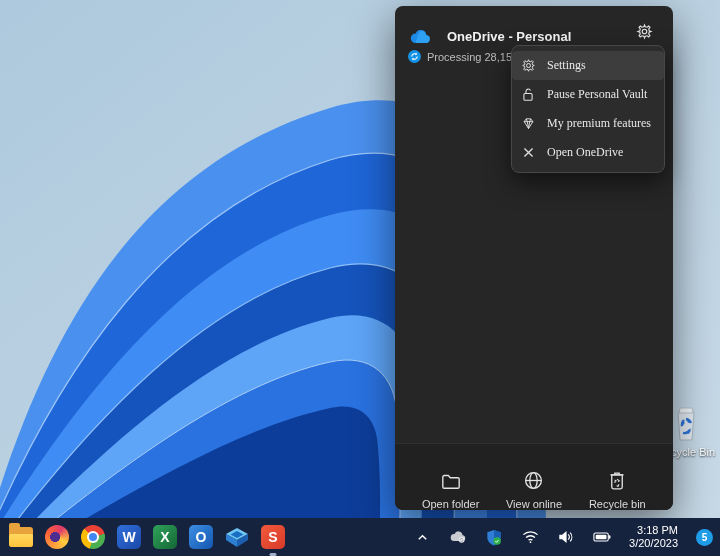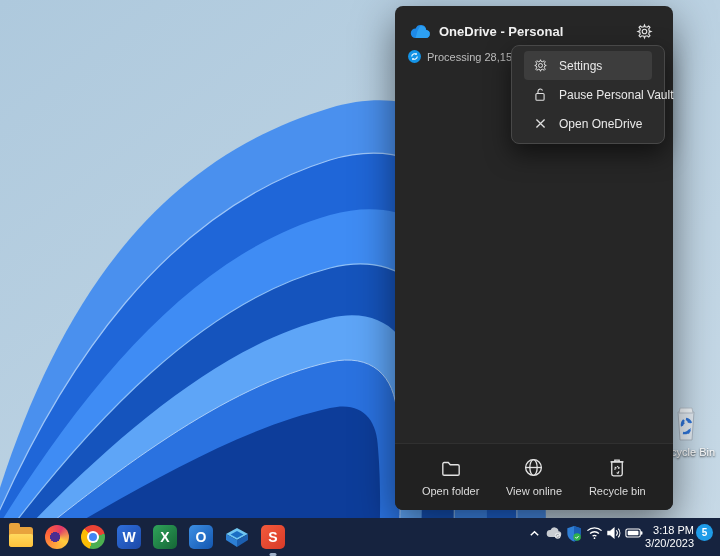--- a/index.html
+++ b/index.html
@@ -12,41 +12,41 @@
   
   .desktop-icon { position:absolute; left:658px; top:406px; width:56px; z-index:1;
     display:flex; flex-direction:column; align-items:center; }
   .desktop-icon .label { margin-top:2px; font-size:11px; color:#fff;
     text-shadow:0 1px 2px rgba(0,0,0,.8); white-space:nowrap; }
 
   
   .od-panel { position:absolute; left:395px; top:6px; width:278px; height:504px;
     background:#262626; border-radius:8px; z-index:2;
     box-shadow:0 14px 40px rgba(0,0,0,.5); display:flex; flex-direction:column; }
-  .od-header { display:flex; align-items:center; padding:12px 16px 4px 14px; gap:8px; }
+  .od-header { display:flex; align-items:flex-end; padding:12px 16px 4px 14px; gap:16px; }
   .od-title { font-size:13px; font-weight:700; color:#f2f2f2; }
   .od-gear-btn { margin-left:auto; width:26px; height:26px; display:flex;
     align-items:center; justify-content:center; border-radius:4px; color:#e6e6e6; }
   .od-status { display:flex; align-items:center; gap:6px; padding:2px 14px 8px 13px; }
   .od-status-text { font-size:11px; color:#bdbdbd; white-space:nowrap; overflow:hidden; }
   .od-body { flex:1; }
   .od-footer { height:67px; background:#212121; border-top:1px solid rgba(255,255,255,.07);
-    border-radius:0 0 8px 8px; display:flex; align-items:center; justify-content:space-around;
+    border-radius:0 0 8px 8px; display:flex; align-items:flex-end; justify-content:space-around;
     padding:0 14px; }
   .od-footer-btn { display:flex; flex-direction:column; align-items:center; gap:7px;
     color:#e3e3e3; width:80px; }
   .od-footer-btn .flabel { font-size:11px; color:#dcdcdc; white-space:nowrap; }
 
   
   .ctx-menu { position:absolute; left:511px; top:45px; width:154px; z-index:3;
     background:#2c2c2c; border:1px solid #484848; border-radius:8px; padding:5px 0;
     box-shadow:0 10px 24px rgba(0,0,0,.55); }
-  .menu-item { display:flex; align-items:center; height:29px; margin:0 12px;
+  .menu-item { display:flex; align-items:center; height:29px; margin:0 0;
     padding:0 8px; gap:11px; border-radius:4px; color:#e9e9e9; font-size:12px;
-    white-space:nowrap; }
+    white-space:nowrap;font-family:Liberation Serif, serif; }
   .menu-item.highlight { background:#3d3d3d; }
   .menu-item .micon { width:16px; height:16px; flex:0 0 16px; display:flex;
     align-items:center; justify-content:center; color:#e0e0e0; }
   .menu-item .chev { margin-left:auto; color:#bdbdbd; display:flex; }
 
   
   .taskbar { position:absolute; left:0; bottom:0; width:720px; height:38px;
     background:#16233f; z-index:4; display:flex; align-items:center; }
   .tb-apps { display:flex; align-items:center; gap:12px; padding-left:9px; }
   .tb-app { width:24px; height:24px; position:relative; display:flex;
@@ -74,21 +74,21 @@
   .fe-folder { width:24px; height:20px; position:relative; }
   .fe-folder .back { position:absolute; inset:0; background:#e8a33d; border-radius:3px; }
   .fe-folder .back::before { content:""; position:absolute; left:0; top:-4px; width:11px;
     height:6px; background:#e8a33d; border-radius:2px 2px 0 0; }
   .fe-folder .front { position:absolute; left:0; bottom:0; width:24px; height:13px;
     background:linear-gradient(180deg,#ffd95e,#ffc23c); border-radius:2px 2px 3px 3px; }
   .fe-folder .slot { position:absolute; left:4px; bottom:3px; width:16px; height:6px;
     background:#3f8de0; border-radius:1px; }
 
   
-  .tb-tray { margin-left:auto; display:flex; gap:2px;
+  .tb-tray { margin-left:auto; display:flex; align-items:center; gap:18px;
     padding-right:7px; color:#fff; }
   .tray-ic { display:flex; align-items:center; justify-content:center; width:18px; height:18px; }
   .clock { text-align:right; font-size:11px; line-height:13px; color:#fff; }
   .notif-badge { width:17px; height:17px; border-radius:50%; background:#1f9ce8;
     color:#fff; font-size:10px; font-weight:700; display:flex; align-items:center;
     justify-content:center; }
 
   svg { display:block; }
 </style>
 </head>
@@ -202,20 +202,29 @@
       <svg width="14" height="15" viewBox="0 0 20 22" fill="none" stroke="currentColor" stroke-width="1.6">
         <rect x="4" y="9.5" width="12" height="10" rx="1.6"></rect>
         <path d="M7 9.5 V6.5 a3.5 3.5 0 0 1 6.7 -1.4"></path>
       </svg>
     </span>
     <span>Pause Personal Vault</span>
   </div>
 
 
 
+  <div class="menu-item">
+    <span class="micon">
+      <svg width="15" height="15" viewBox="0 0 24 24" fill="none" stroke="currentColor" stroke-width="1.5">
+        <path d="M5 9 l3.5 -4.5 h7 L19 9 l-7 11 Z"></path>
+        <path d="M5 9 h14 M8.5 4.5 L10 9 l2 11 M15.5 4.5 L14 9 l-2 11"></path>
+      </svg>
+    </span>
+    <span>My premium features</span>
+  </div>
 
 
   <div class="menu-item">
     <span class="micon">
       <svg width="13" height="13" viewBox="0 0 16 16" fill="none" stroke="currentColor" stroke-width="1.6">
         <path d="M3 3 L13 13 M13 3 L3 13"></path>
       </svg>
     </span>
     <span>Open OneDrive</span>
   </div>

